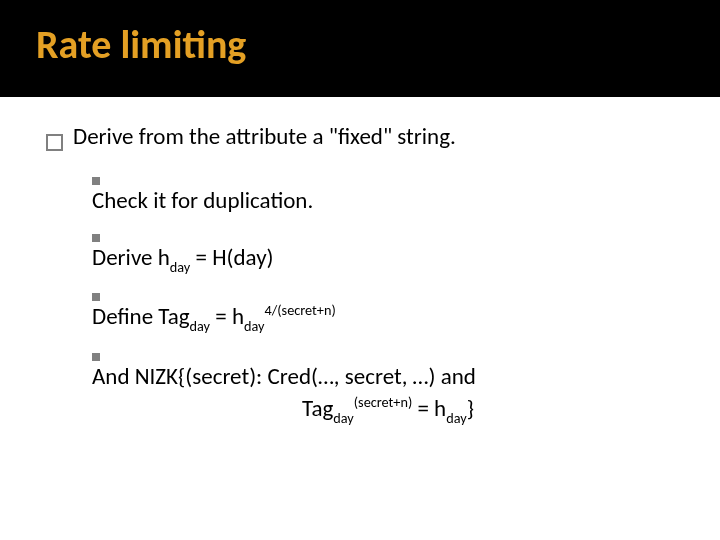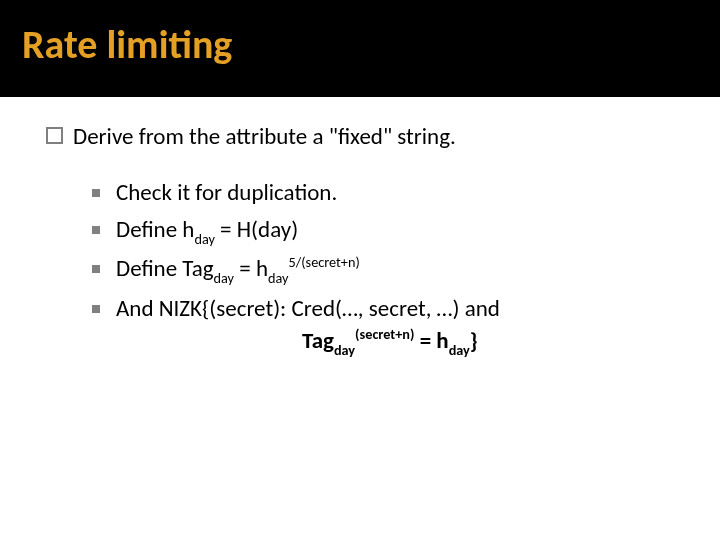--- a/index.html
+++ b/index.html
@@ -8,55 +8,56 @@
     width: 720px;
     height: 540px;
     background: #fff;
     font-family: Calibri, "Segoe UI", Arial, sans-serif;
     color: #000;
     overflow: hidden;
   }
   .title-bar {
     background: #000;
     width: 100%;
-    padding: 20px 0 28px 22px;
+    padding: 20px 0 28px 36px;
     box-sizing: border-box;
   }
   .title-bar h1 {
     margin: 0;
     font-size: 40px;
     font-weight: 700;
     color: #e4a024;
   }
   .content {
     padding: 24px 40px 0 46px;
     font-size: 23px;
     line-height: 1.32;
   }
   .top-bullet {
     display: flex;
-    align-items: flex-start;
-    margin-bottom: 26px;
+    align-items: flex-end;
+    margin-bottom: 14px;
   }
   .top-marker {
     width: 17px;
     height: 17px;
     border: 2.5px solid #808080;
     box-sizing: border-box;
     margin-right: 10px;
     margin-top: 6px;
     flex: none;
   }
   .sublist {
     margin: 0 0 0 46px;
   }
   .sub-bullet {
     display: flex;
     align-items: flex-start;
     margin-bottom: 6px;
+    flex-direction: column;
   }
   .sub-marker {
     width: 8px;
     height: 8px;
     background: #808080;
     margin-right: 16px;
     margin-top: 12px;
     flex: none;
   }
   .sub-text {
@@ -72,21 +73,20 @@
   .superscript {
     font-size: 0.62em;
     vertical-align: super;
     position: relative;
     top: -0.05em;
   }
   .continuation {
     margin-left: 210px;
     margin-top: -4px;
     margin-bottom: 6px;
-    font-weight: bold;
   }
 </style>
 </head>
 <body>
 
 <div class="title-bar">
   <h1>Rate limiting</h1>
 </div>
 
 <div class="content">
@@ -100,28 +100,28 @@
 
     <div class="sub-bullet">
       <span class="sub-marker"></span>
       <span class="sub-text">Check it for duplication.</span>
     </div>
 
 
     <div class="sub-bullet">
       <span class="sub-marker"></span>
       <span class="sub-text">
-        <span>Define h</span><span class="subscript">day</span><span> = H(day)</span>
+        <span>Derive h</span><span class="subscript">day</span><span> = H(day)</span>
       </span>
     </div>
 
     <div class="sub-bullet">
       <span class="sub-marker"></span>
       <span class="sub-text">
-        <span>Define Tag</span><span class="subscript">day</span><span> = h</span><span class="subscript">day</span><span class="superscript">5/(secret+n)</span>
+        <span>Define Tag</span><span class="subscript">day</span><span> = h</span><span class="subscript">day</span><span class="superscript">4/(secret+n)</span>
       </span>
     </div>
 
     <div class="sub-bullet">
       <span class="sub-marker"></span>
       <span class="sub-text">And NIZK{(secret):  Cred(…, secret, …) and</span>
     </div>
     <div class="continuation">
       <span>Tag</span><span class="subscript">day</span><span class="superscript">(secret+n)</span><span> = h</span><span class="subscript">day</span><span>}</span>
     </div>

